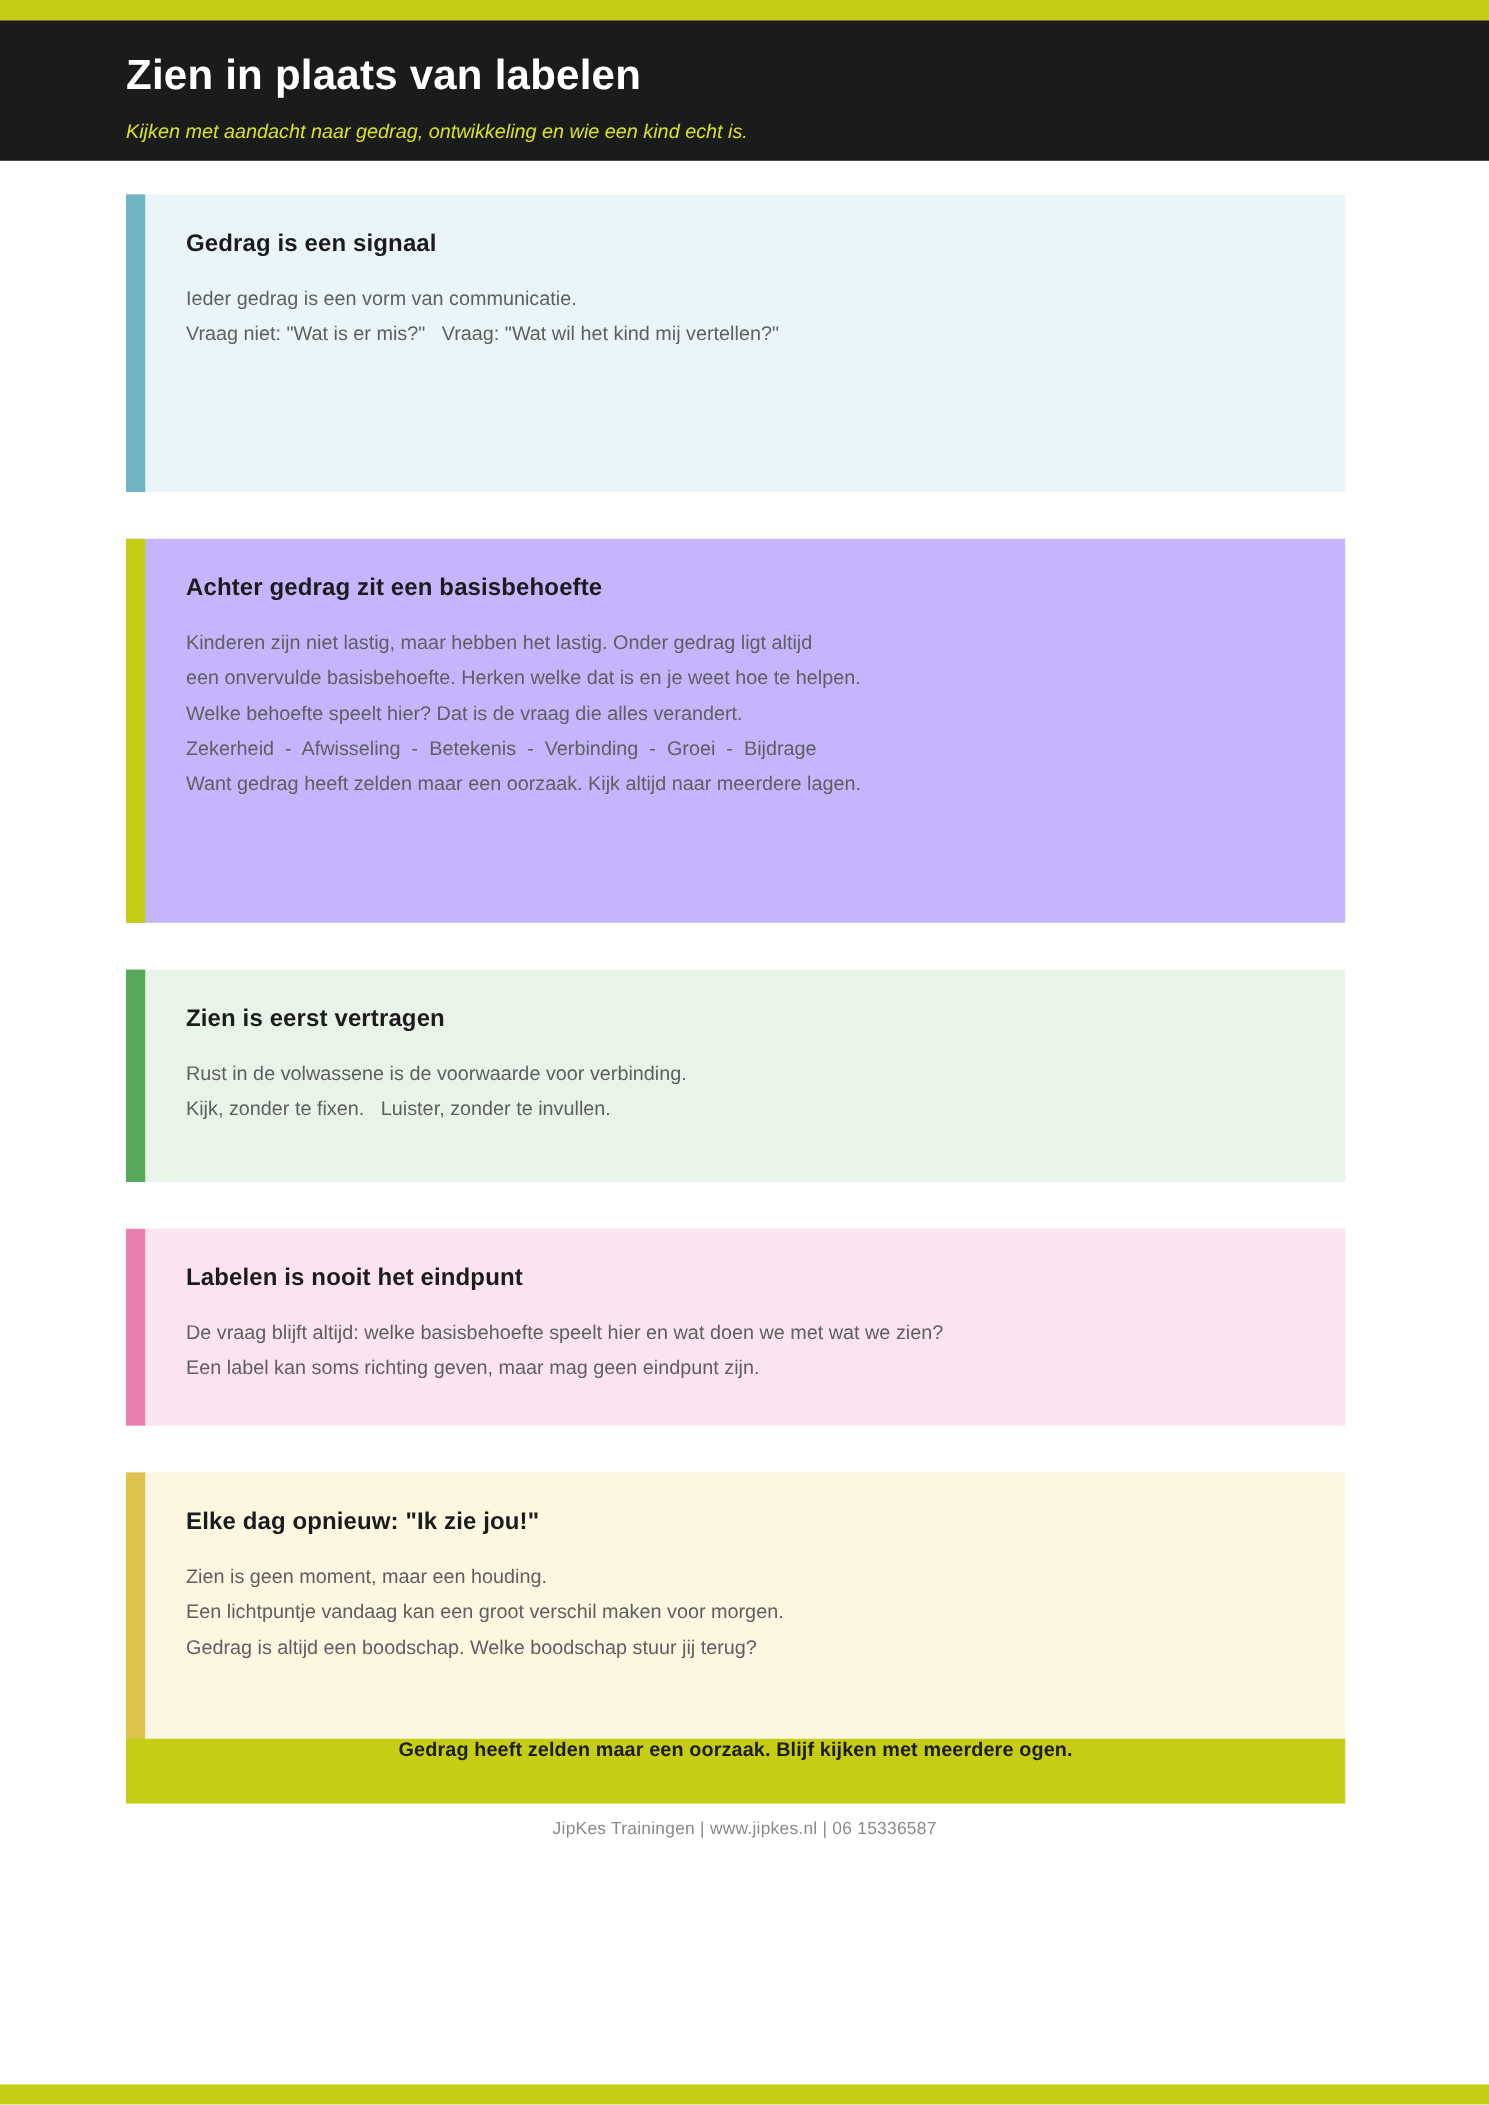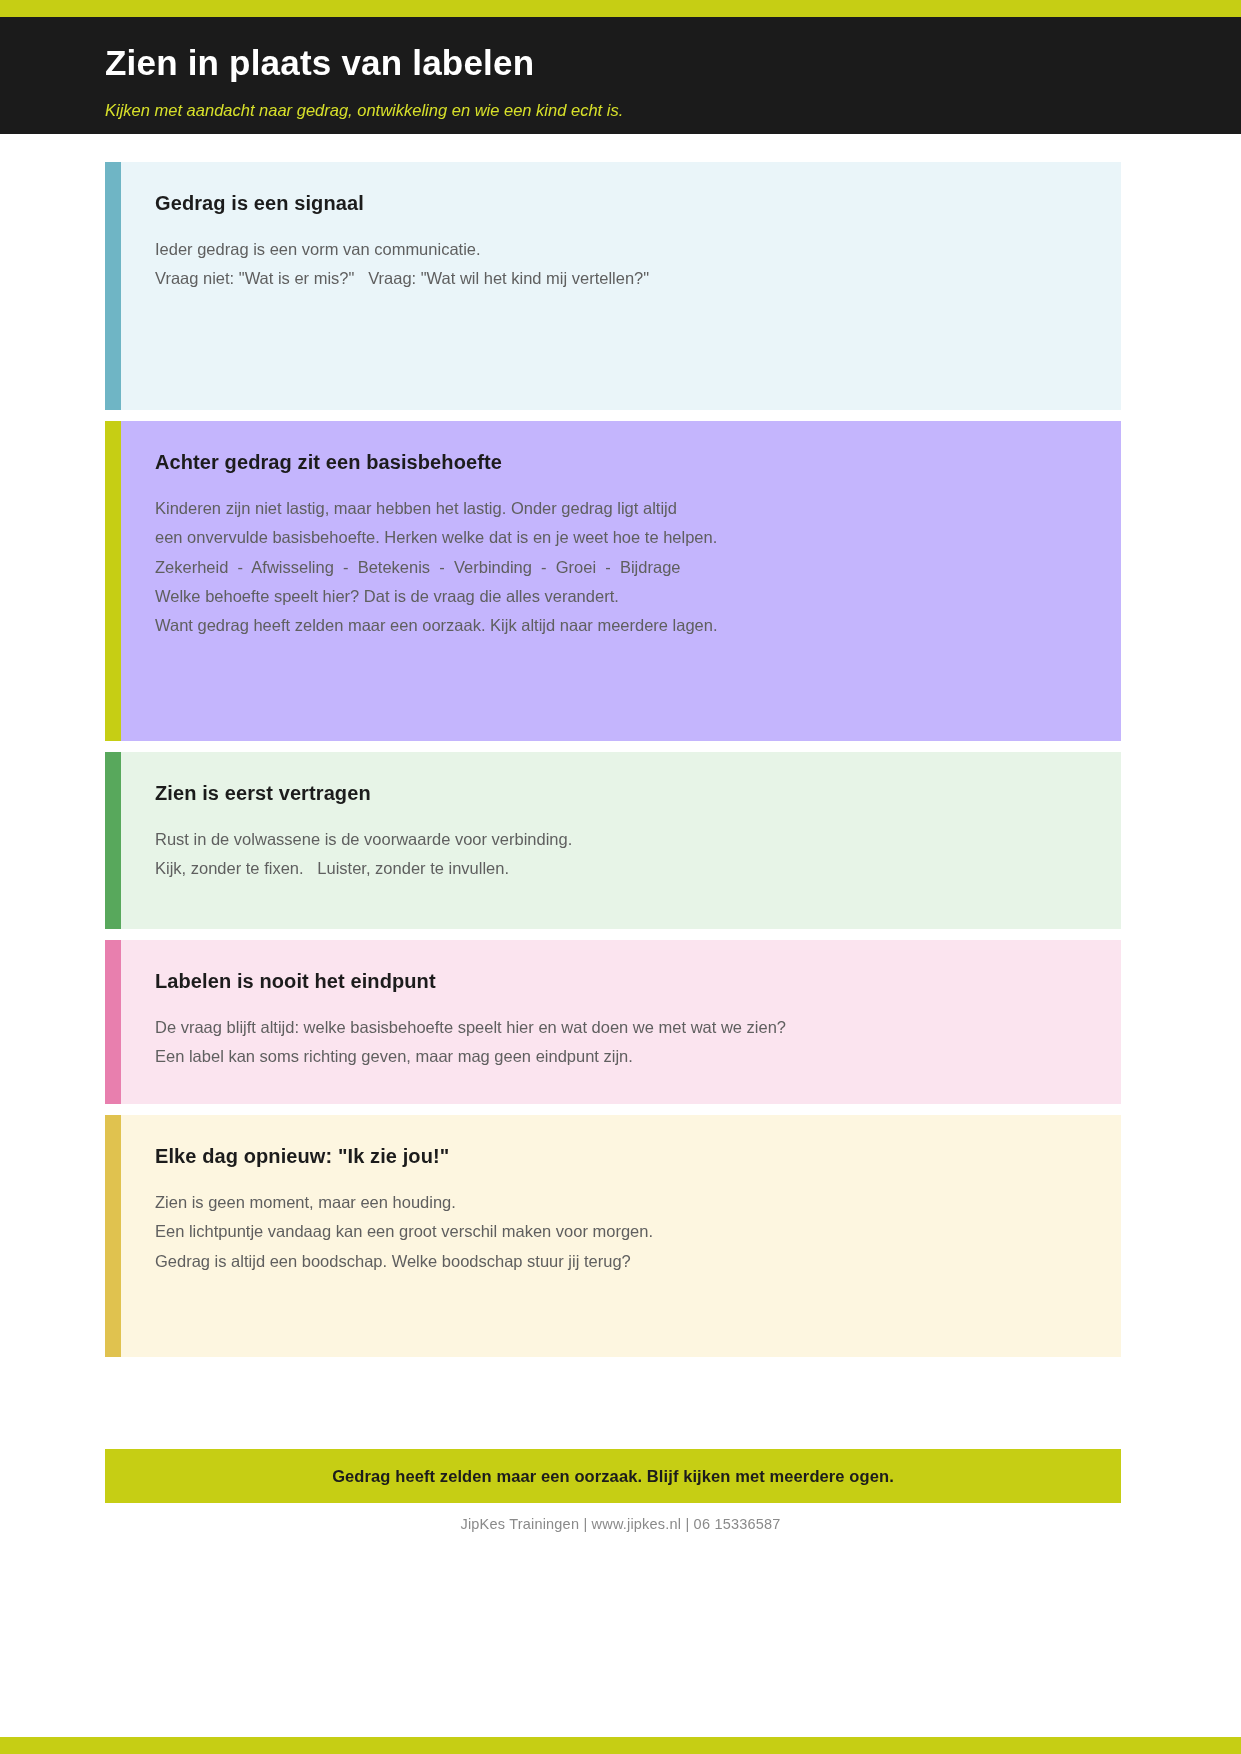--- a/index.html
+++ b/index.html
@@ -58,21 +58,21 @@
     top: 162px;
     left: 105px;
     width: 1016px;
   }
 
   .card {
     position: relative;
     width: 1016px;
     border-left: 16px solid #cccccc;
     padding: 30px 34px 20px 34px;
-    margin-bottom: 11px;
+    margin-bottom: 39px;
   }
 
   .card-title {
     font-size: 20px;
     font-weight: bold;
     color: #1c1c1c;
     margin-bottom: 20px;
     letter-spacing: 0.1px;
   }
 
@@ -92,21 +92,21 @@
 
   
   .banner {
     position: absolute;
     top: 1449px;
     left: 105px;
     width: 1016px;
     height: 54px;
     background: #c6ce14;
     display: flex;
-    align-items: center;
+    align-items: flex-start;
     justify-content: center;
   }
   .banner-text {
     font-size: 16.5px;
     font-weight: bold;
     color: #1c1c1c;
     letter-spacing: 0.1px;
   }
 
   
@@ -149,22 +149,22 @@
     <div class="card blue">
       <div class="card-title">Gedrag is een signaal</div>
       <div class="card-line">Ieder gedrag is een vorm van communicatie.</div>
       <div class="card-line">Vraag niet: "Wat is er mis?"   Vraag: "Wat wil het kind mij vertellen?"</div>
     </div>
 
     <div class="card lime">
       <div class="card-title">Achter gedrag zit een basisbehoefte</div>
       <div class="card-line">Kinderen zijn niet lastig, maar hebben het lastig. Onder gedrag ligt altijd</div>
       <div class="card-line">een onvervulde basisbehoefte. Herken welke dat is en je weet hoe te helpen.</div>
+      <div class="card-line">Welke behoefte speelt hier? Dat is de vraag die alles verandert.</div>
       <div class="card-line">Zekerheid  -  Afwisseling  -  Betekenis  -  Verbinding  -  Groei  -  Bijdrage</div>
-      <div class="card-line">Welke behoefte speelt hier? Dat is de vraag die alles verandert.</div>
       <div class="card-line">Want gedrag heeft zelden maar een oorzaak. Kijk altijd naar meerdere lagen.</div>
     </div>
 
     <div class="card green">
       <div class="card-title">Zien is eerst vertragen</div>
       <div class="card-line">Rust in de volwassene is de voorwaarde voor verbinding.</div>
       <div class="card-line">Kijk, zonder te fixen.   Luister, zonder te invullen.</div>
     </div>
 
     <div class="card pink">

